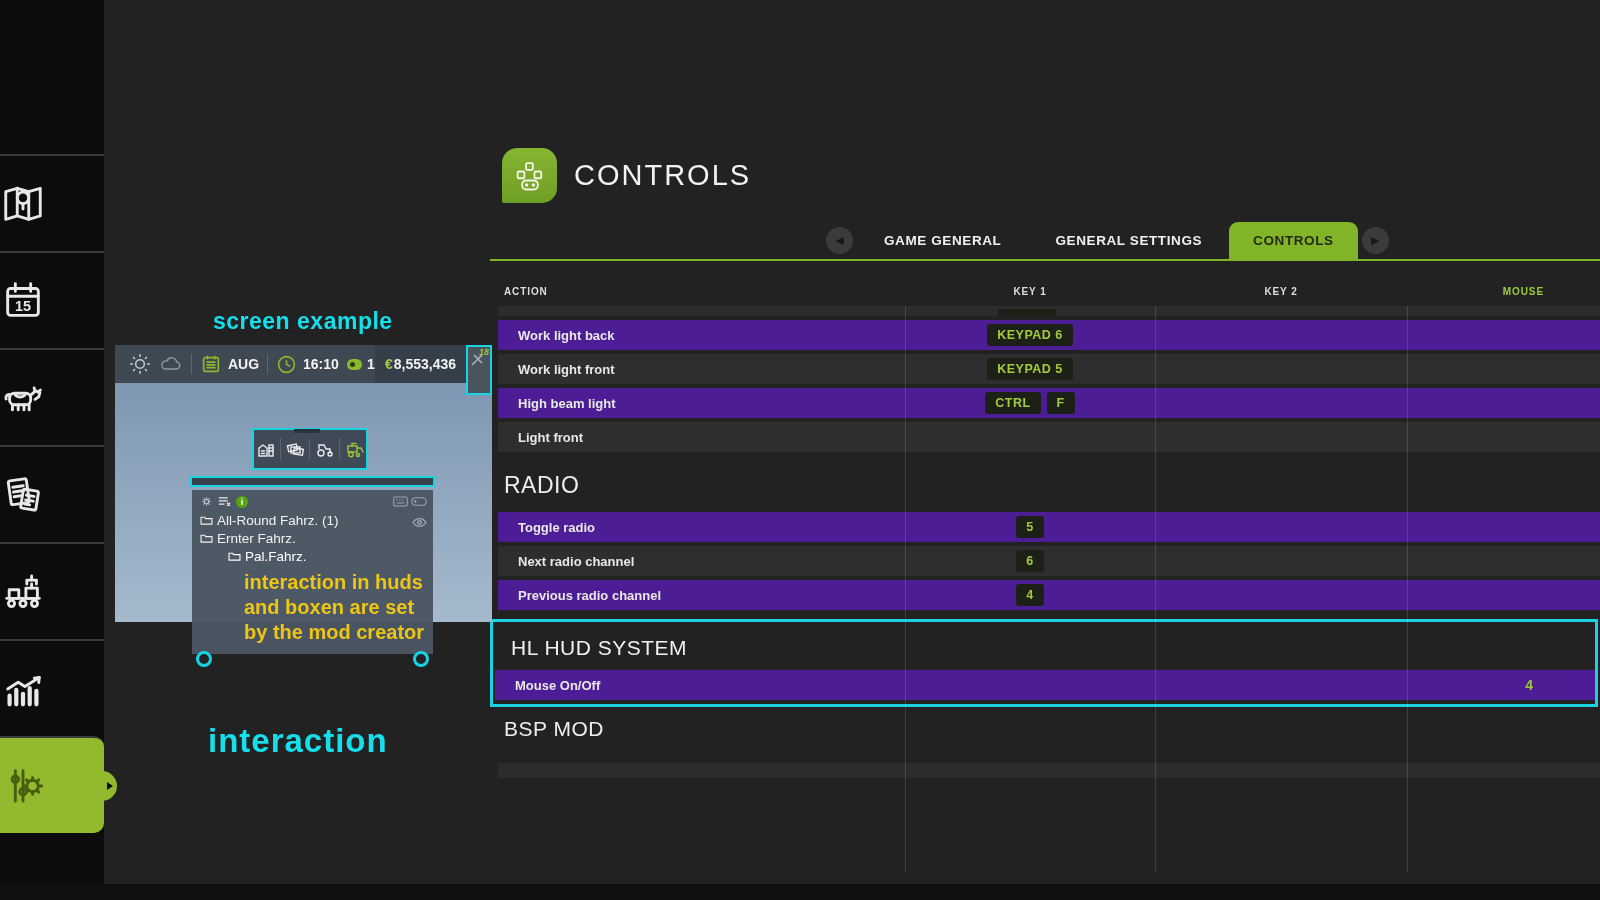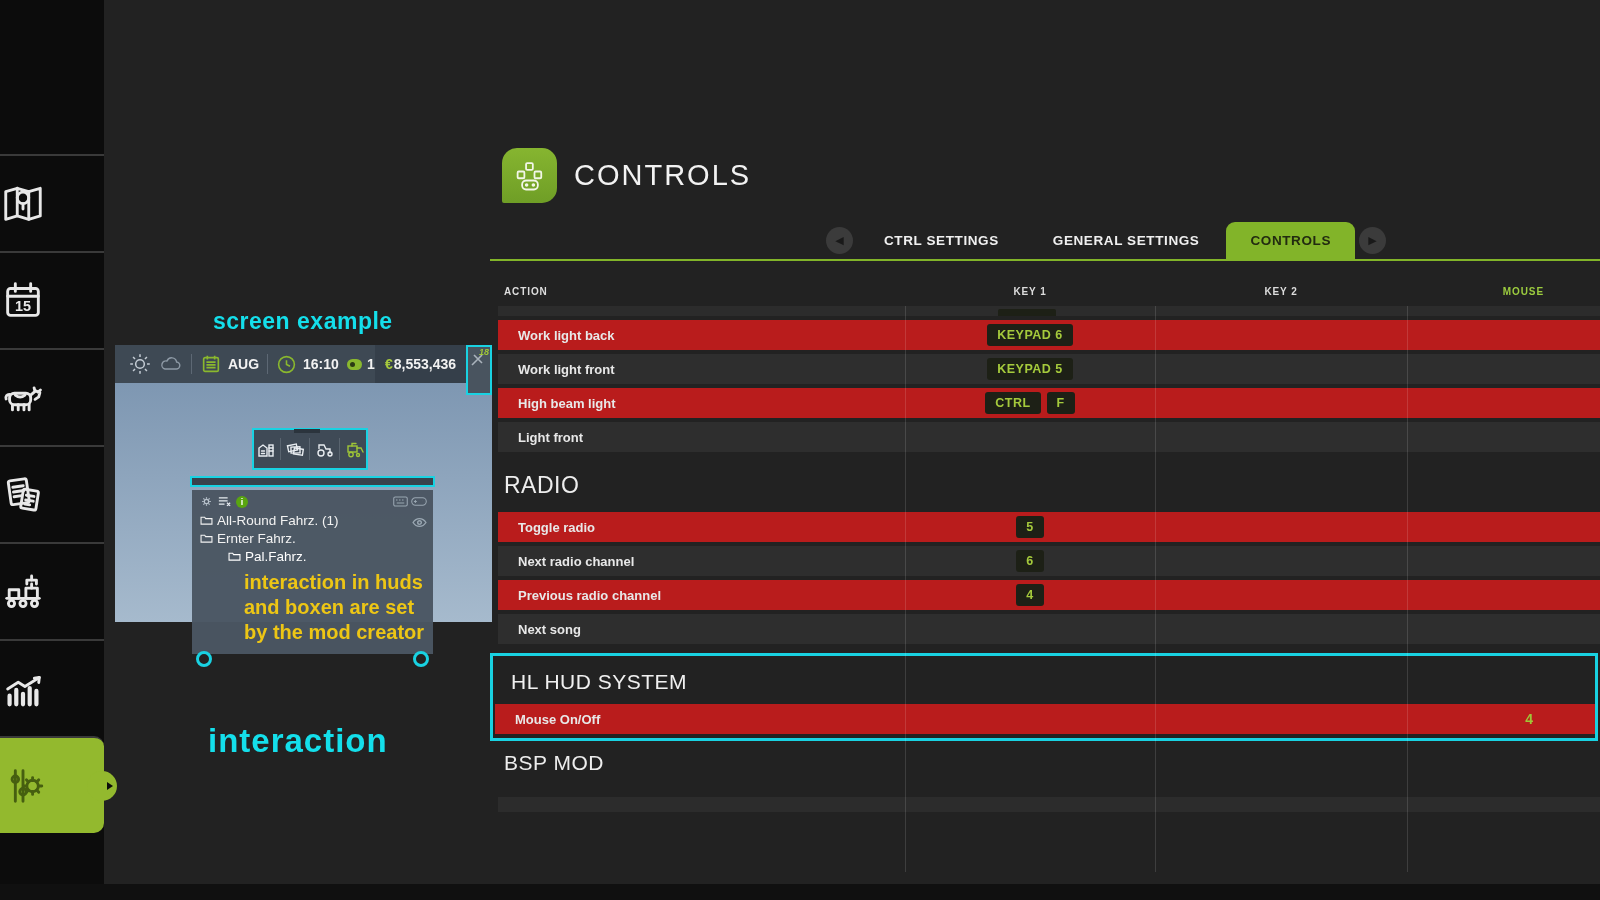--- a/index.html
+++ b/index.html
@@ -38,21 +38,21 @@
   .col-head.action{left:504px;}
   .col-head.key1{left:905px;width:250px;text-align:center;}
   .col-head.key2{left:1155px;width:252px;text-align:center;}
   .col-head.mouse{left:1407px;width:193px;text-align:right;padding-right:0;box-sizing:border-box;color:#9ccc3f;}
   .col-head.mouse span{margin-right:56px;}
 
   .tablewrap{position:absolute;left:498px;top:306px;width:1102px;}
   .partial{height:10px;background:#2c2c2c;margin-bottom:4px;position:relative;overflow:hidden;}
   .partial .pbadge{position:absolute;left:500px;top:3px;width:58px;height:10px;background:#1d2016;border-radius:2px;}
   .partial.bot{margin-top:18px;height:15px;}
-  .trow{height:30px;margin-bottom:4px;display:flex;align-items:center;background:#b91c1c;cursor:pointer;}
+  .trow{height:30px;margin-bottom:4px;display:flex;align-items:center;background:#4c1d95;cursor:pointer;}
   .trow.alt{background:#2e2e2e;}
   .c-action{flex:0 0 387px;padding-left:20px;font-size:13px;font-weight:bold;color:#e8e8e8;}
   .c-key{flex:0 0 250px;display:flex;align-items:center;justify-content:center;}
   .c-key2{flex:0 0 252px;}
   .c-mouse{flex:1;display:flex;align-items:center;justify-content:flex-end;height:100%;}
   .c-mouse .mval{margin-right:62px;color:#9fc637;font-weight:bold;font-size:14px;}
   .kbd{background:#1d2016;color:#a5ca3c;font-weight:bold;font-size:12.5px;line-height:1;
       padding:5px 10px;border-radius:3px;margin:0 3px;letter-spacing:.5px;min-width:8px;text-align:center;}
   .mousebar{flex:1;margin-left:30px;height:27px;background:#84b32a;border-radius:4px 0 0 4px;}
   .sec-title{height:56px;box-sizing:border-box;padding:16px 0 0 6px;font-size:23px;color:#ededed;letter-spacing:.5px;}
@@ -195,21 +195,21 @@
       <rect x="9" y="20" width="14" height="8" rx="3.5"></rect>
       <circle cx="13" cy="24" r="0.8" fill="#f2f6e8"></circle>
         <circle cx="19" cy="24" r="0.8" fill="#f2f6e8"></circle>
     </svg>
   </div>
   <div class="page-title">CONTROLS</div>
 
   <div class="tabbar">
     <div class="tab-arrow">◀</div>
     <div style="display:flex;">
-        <div class="tab">CTRL SETTINGS</div>
+        <div class="tab">GAME GENERAL</div>
         <div class="tab">GENERAL SETTINGS</div>
         <div class="tab active">CONTROLS</div>
       </div>
     <div class="tab-arrow">▶</div>
   </div>
   <div class="tab-underline"></div>
 
   <div class="col-head action">ACTION</div>
   <div class="col-head key1">KEY 1</div>
   <div class="col-head key2">KEY 2</div>
@@ -266,26 +266,20 @@
             <span class="kbd">6</span>
           </div>
           <div class="c-key c-key2"></div>
           <div class="c-mouse"></div>
         </div>
         <div class="trow">
           <div class="c-action">Previous radio channel</div>
           <div class="c-key">
             <span class="kbd">4</span>
           </div>
-          <div class="c-key c-key2"></div>
-          <div class="c-mouse"></div>
-        </div>
-        <div class="trow alt">
-          <div class="c-action">Next song</div>
-          <div class="c-key"></div>
           <div class="c-key c-key2"></div>
           <div class="c-mouse"></div>
         </div>
         <div class="hlbox">
           <div class="hl-title">HL HUD SYSTEM</div>
           <div class="trow" style="margin-bottom: 0px;">
             <div class="c-action">Mouse On/Off</div>
             <div class="c-key"></div>
             <div class="c-key c-key2"></div>
             <div class="c-mouse">

